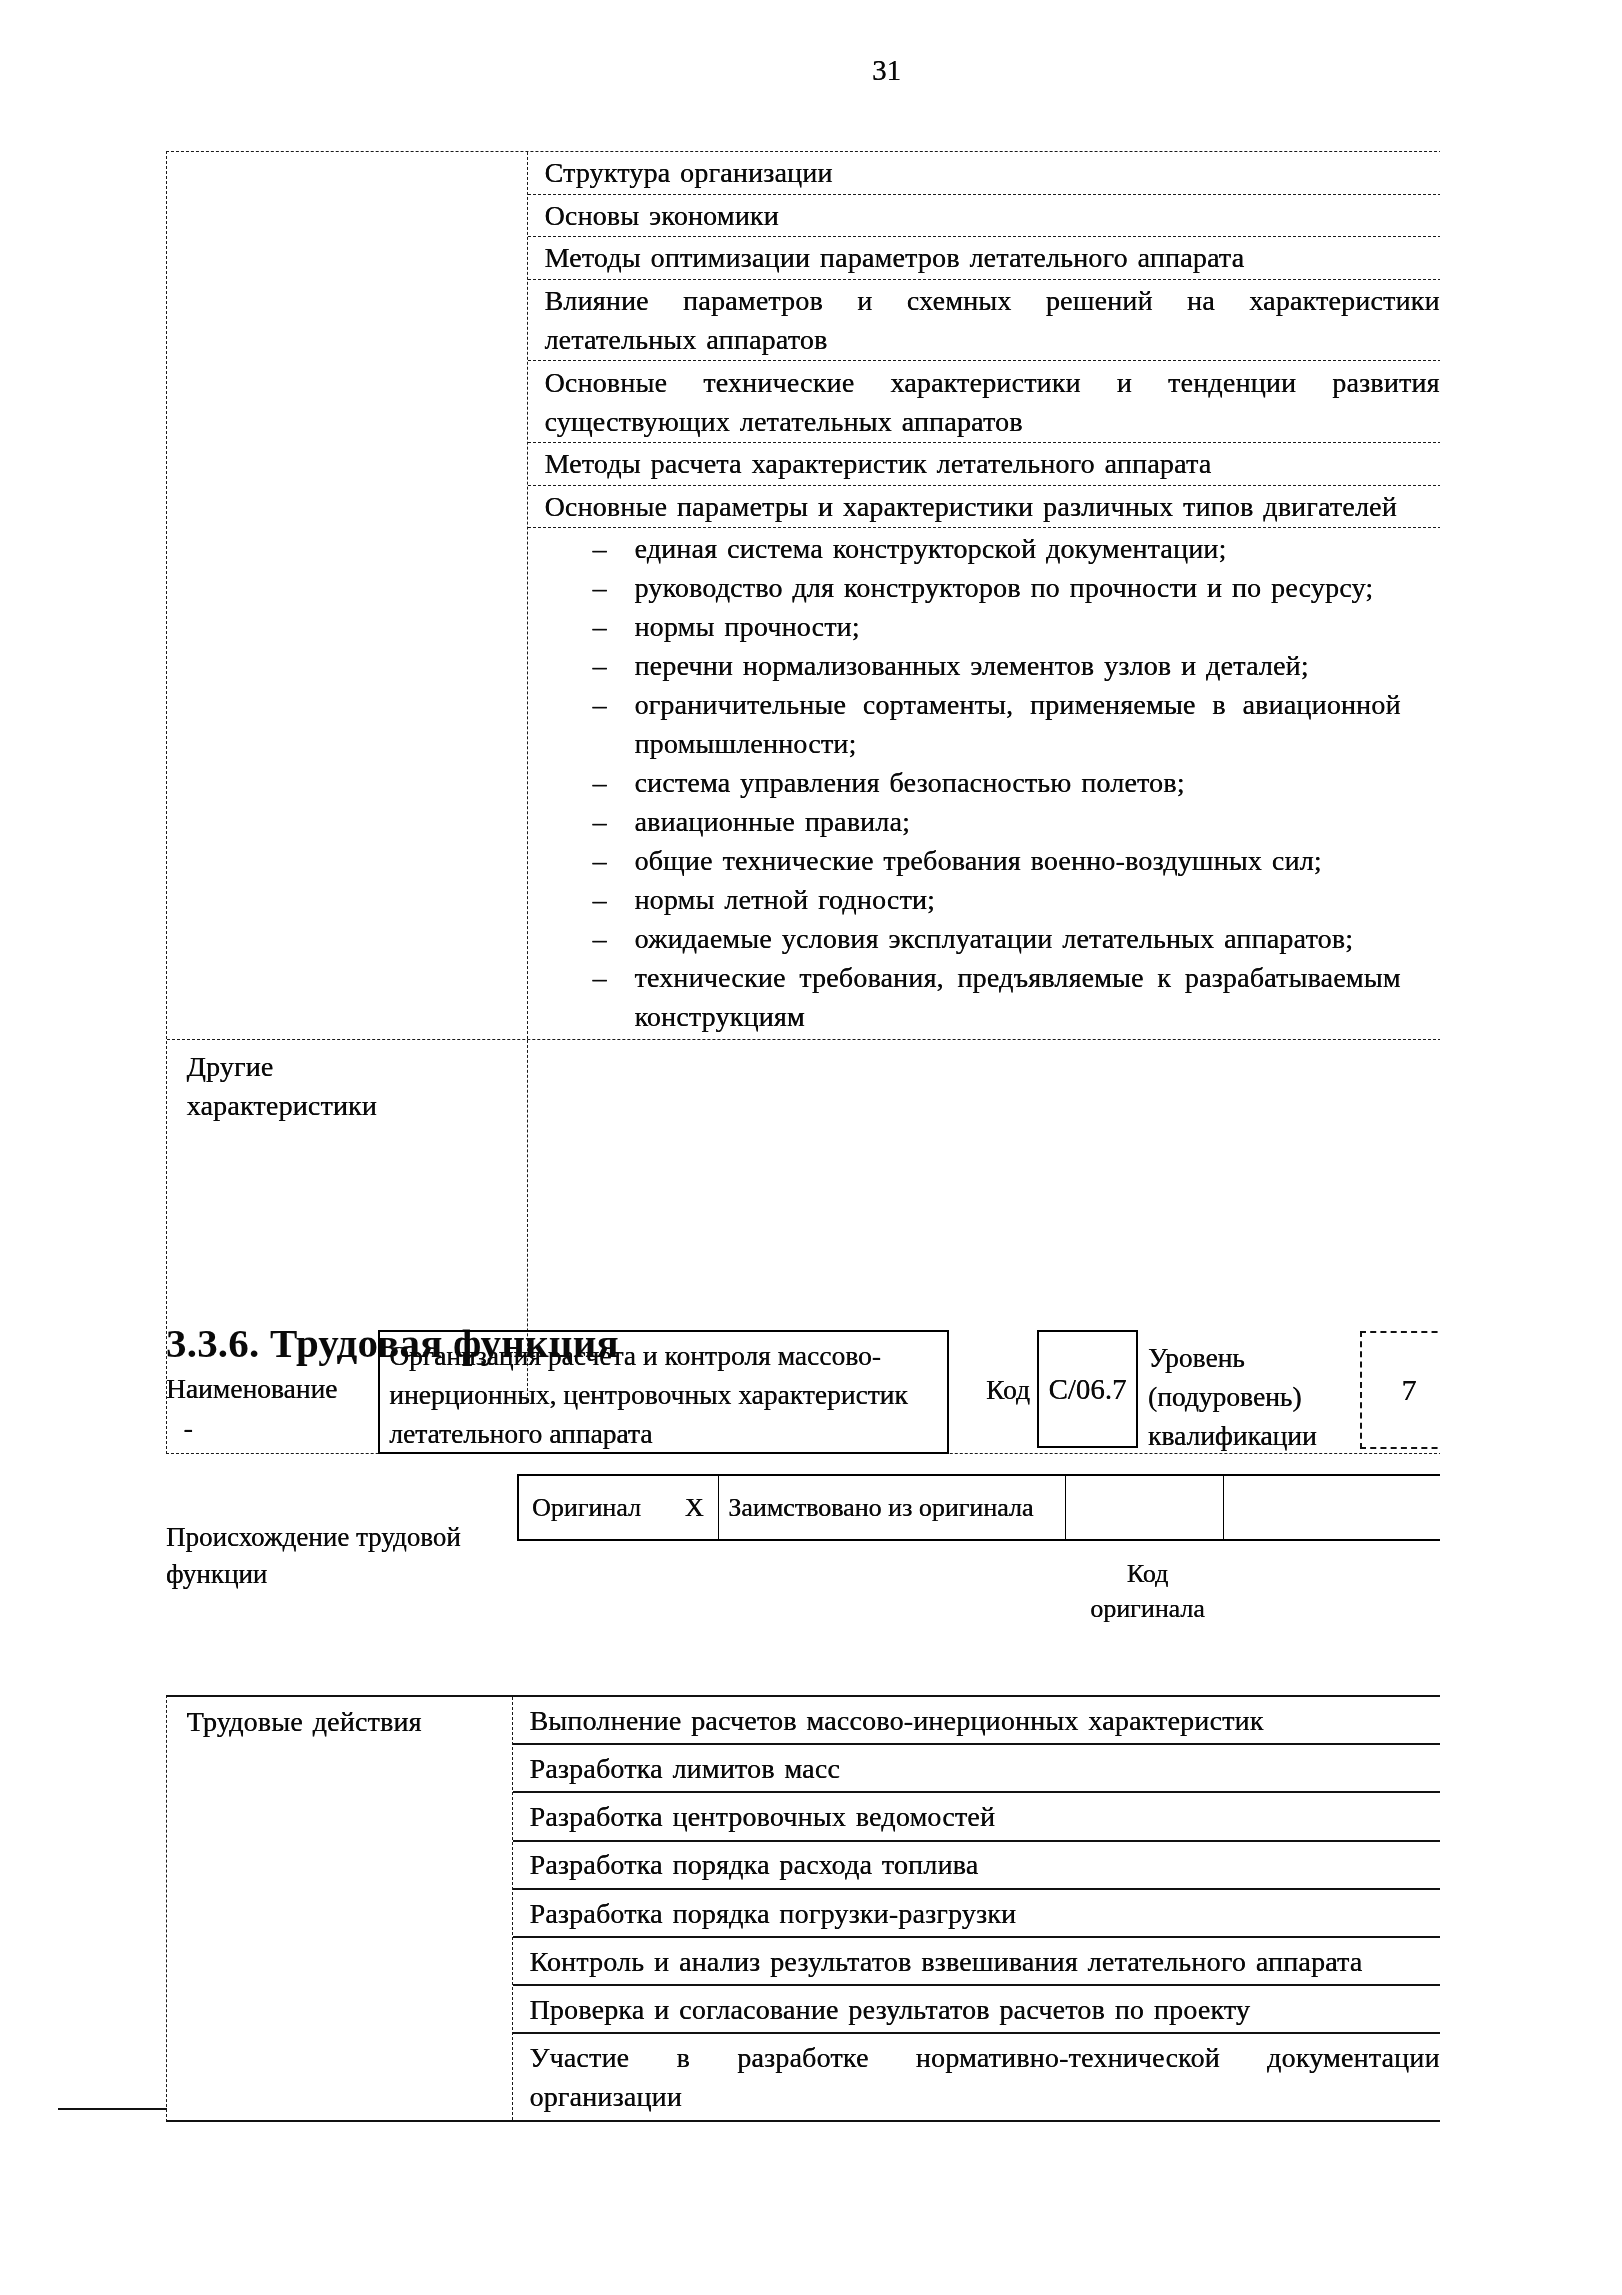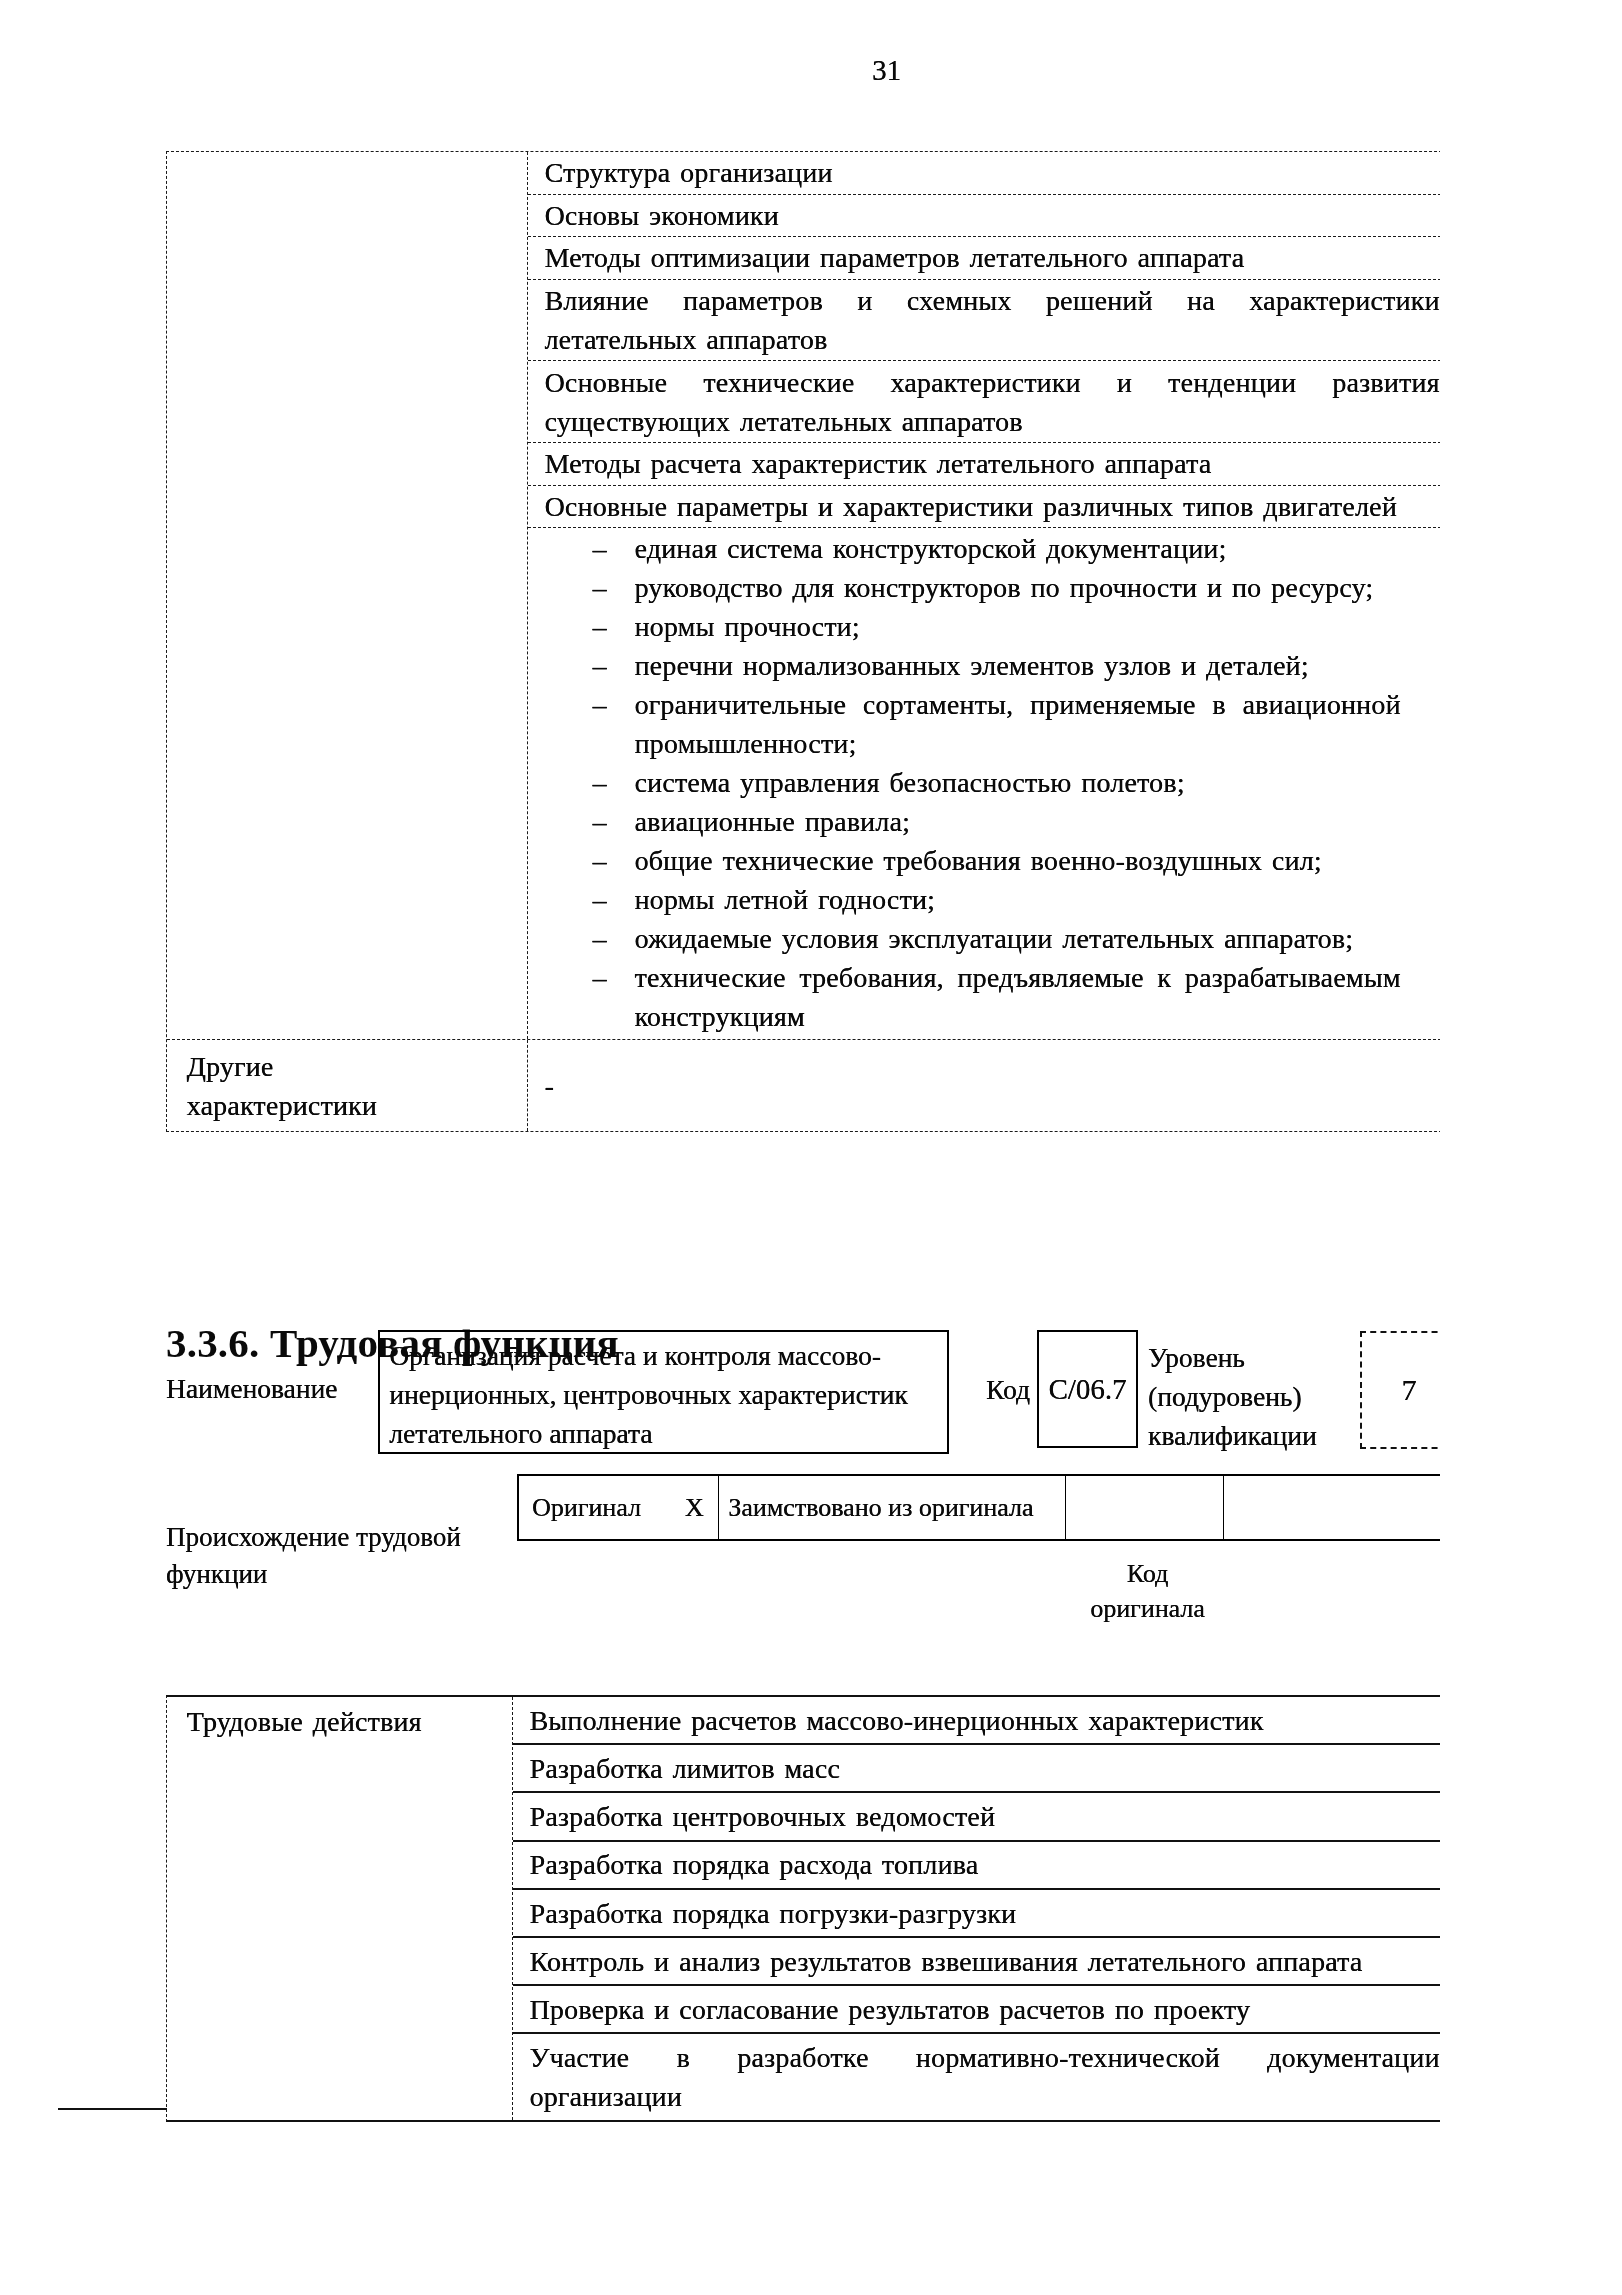--- a/index.html
+++ b/index.html
@@ -24,21 +24,21 @@
   }
   .ksec { display:flex; }
   .kc1 { width:361px; border-right:1.3px dashed #1a1a1a; flex:0 0 361px; padding:5.2px 13px 5.2px 19.6px; }
   .kc2 { flex:1 1 auto; min-width:0; }
   .krow { padding:1.3px 16.4px 1.3px 16.4px; border-bottom:1.3px dashed #1a1a1a; }
   .krow.last8 { border-bottom:none; }
   .j { text-align:justify; text-align-last:left; }
   .klist { padding:0 0 1.3px 0; }
   .li { position:relative; padding-left:90px; padding-right:39px; min-height:39px; }
   .li .dash { position:absolute; left:48px; top:0; }
-  .kbottom { display:flex; border-top:1.3px dashed #1a1a1a; }
+  .kbottom { display:flex; border-top:1.3px dashed #1a1a1a;flex-direction:column; }
   .kbottom .kc1 { padding-top:6.5px; padding-bottom:6.5px; }
   .kbottom .kc2 { padding:6.5px 16.4px; display:flex; align-items:center; }
   .lbl-narrow { max-width:229px; }
 
   
   .heading {
     position:absolute; left:166px; top:1319px;
     font-size:41px; font-weight:bold; letter-spacing:0.2px;
   }
 

